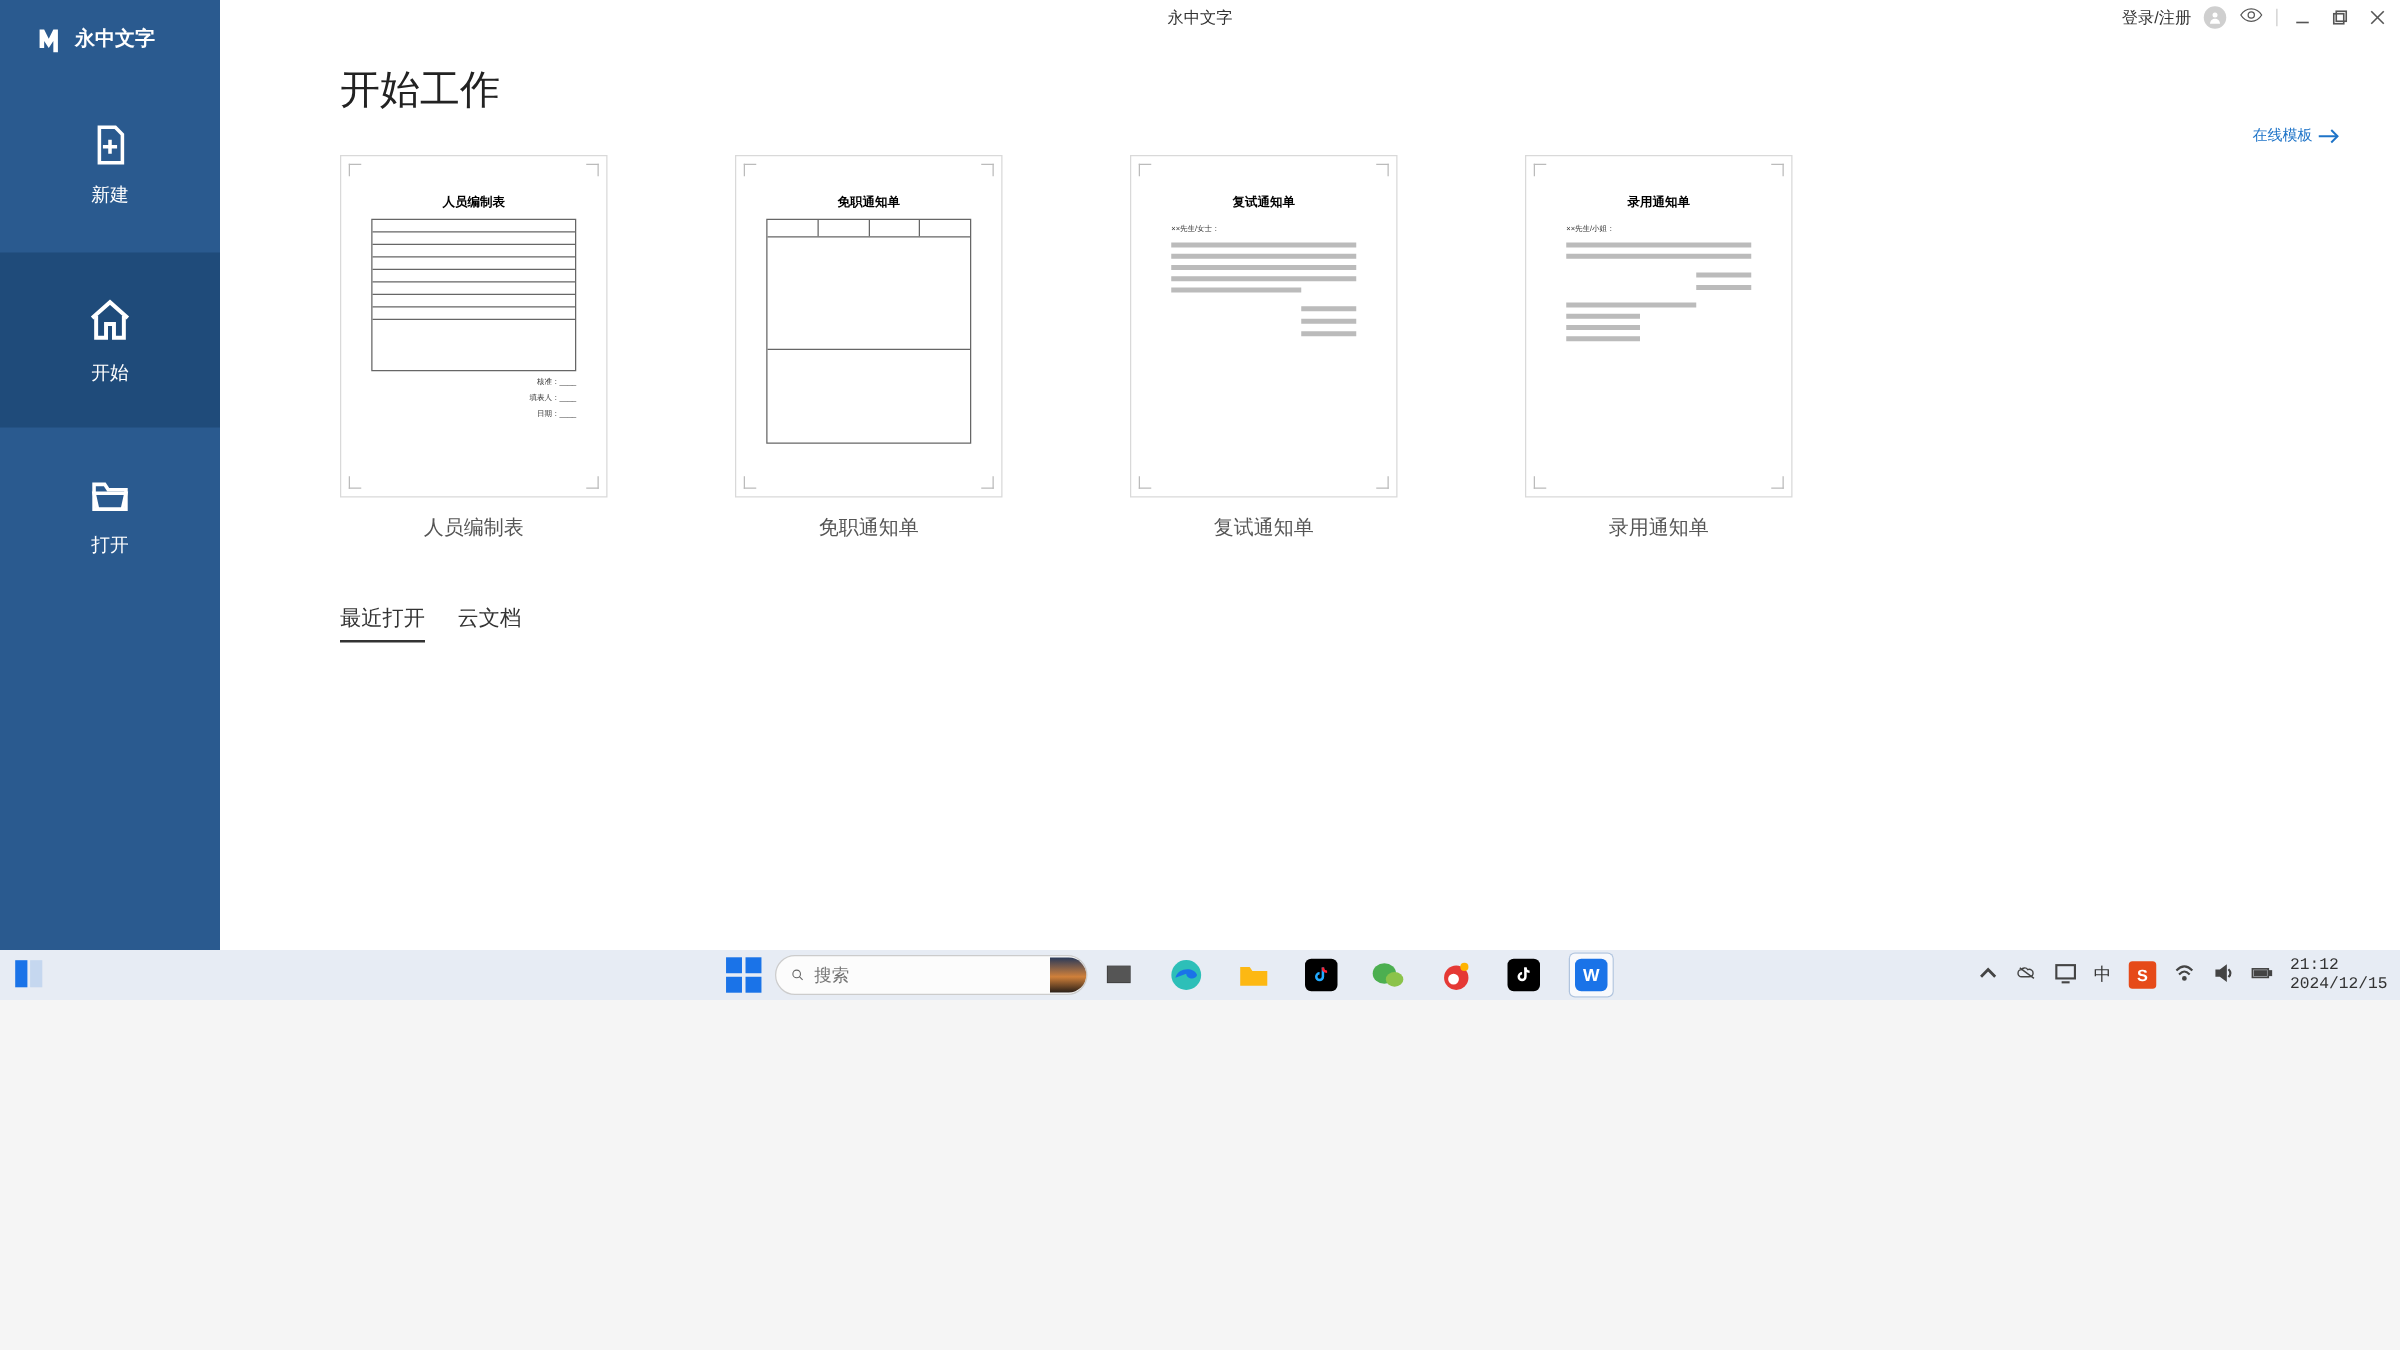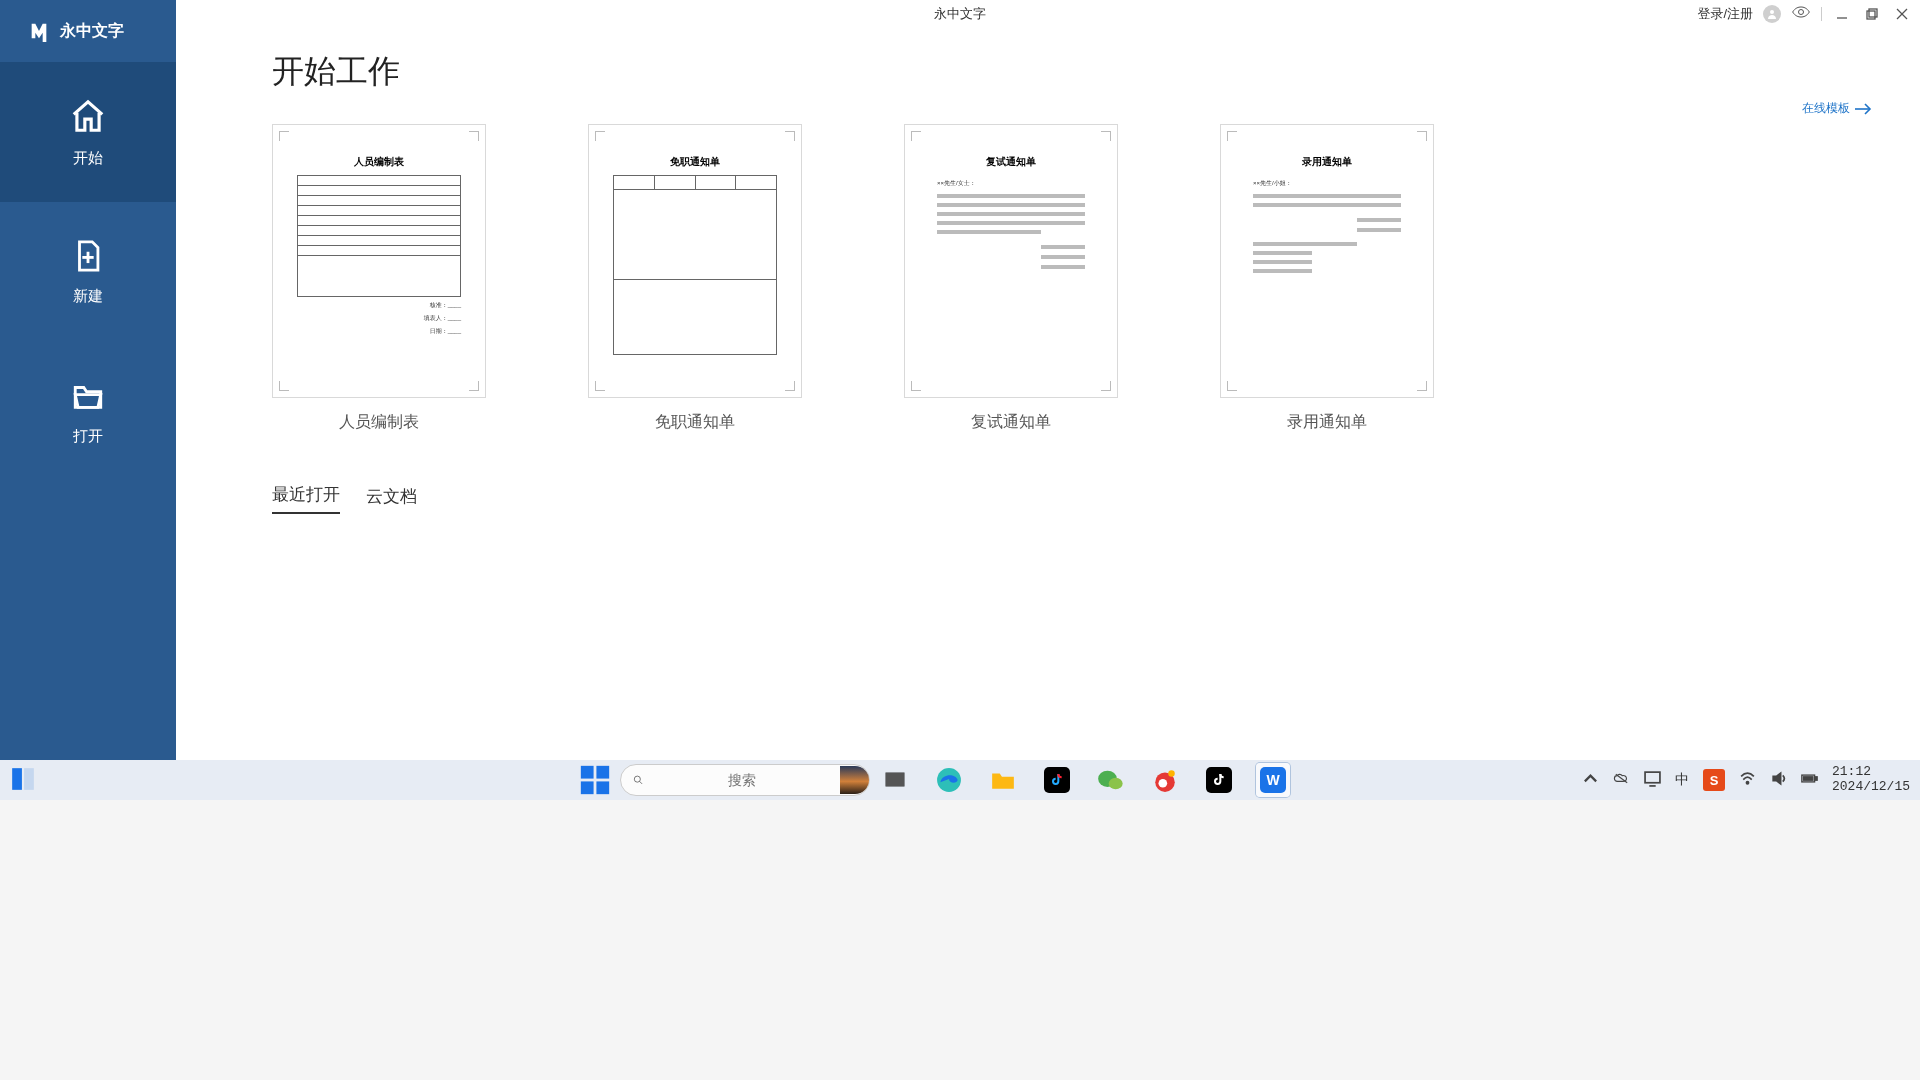--- a/index.html
+++ b/index.html
@@ -69,32 +69,32 @@
     .doc-preview.mianzhi .top-row span:last-child { border-right: none; }
 
     .doc-preview.fushi, .doc-preview.luyong { align-items: stretch; padding: 20px 22px; }
     .doc-preview.fushi .prev-title, .doc-preview.luyong .prev-title { text-align: center; margin-bottom: 10px; }
     .doc-preview .p-line { height: 4px; background: #bbb; margin-bottom: 5px; }
     .doc-preview .p-line.short { width: 70%; }
     .doc-preview .p-line.half { width: 40%; }
     .doc-preview .p-right { align-self: flex-end; width: 30%; height: 4px; background: #bbb; margin-top: 6px; }
     .doc-preview .greeting { font-size: 6px; color: #333; margin-bottom: 6px; }
 
-    .tabs-row { display: flex; gap: 26px; align-items: flex-end; }
+    .tabs-row { display: flex; gap: 26px; }
     .tab { font-size: 17px; color: #333; padding-bottom: 6px; cursor: pointer; }
     .tab.active { border-bottom: 2px solid #333; }
 
     
     .taskbar { font-size: 13px; color: #333; }
     .tb-left { position: absolute; left: 10px; top: 6px; }
     .tb-left svg { width: 26px; height: 26px; }
     .tb-center { position: absolute; left: 578px; display: flex; align-items: center; gap: 8px; }
     .search-box { width: 250px; height: 32px; background: #fcfcfc; border: 1px solid #ccc; border-radius: 16px; display: flex; align-items: center; padding: 0 12px; gap: 8px; }
     .search-box svg { width: 16px; height: 16px; stroke: #666; fill: none; stroke-width: 2; }
-    .search-box input { border: none; background: transparent; outline: none; font-size: 14px; color: #a16207; flex: 1; text-align: center; }
+    .search-box input { border: none; background: transparent; outline: none; font-size: 14px; color: #a16207; flex: 1; }
     .search-box .sunset { width: 44px; height: 28px; border-radius: 0 14px 14px 0; margin-right: -12px; background: linear-gradient(#2a3a5a, #d0803a 55%, #2b2018); }
     .tb-icon { width: 34px; height: 34px; display: flex; align-items: center; justify-content: center; border-radius: 4px; cursor: pointer; }
     .tb-icon.active { background: rgba(255,255,255,0.7); box-shadow: 0 0 0 1px #b0c4de; }
     .tb-icon-box { width: 26px; height: 26px; border-radius: 5px; display: flex; align-items: center; justify-content: center; font-size: 14px; font-weight: bold; color: #fff; }
     .tb-icons-row { display: flex; align-items: center; gap: 20px; }
 
     .tb-right { position: absolute; right: 10px; display: flex; align-items: center; gap: 14px; }
     .tray-icon svg { width: 17px; height: 17px; stroke: #444; fill: none; stroke-width: 1.6; }
     .clock { text-align: left; line-height: 1.15; font-size: 13px; font-family: Liberation Mono, monospace; }
     .sogou-box { width: 22px; height: 22px; background: #e64a19; border-radius: 3px; color: #fff; display: flex; align-items: center; justify-content: center; font-size: 13px; font-weight: bold; }
@@ -143,34 +143,34 @@
 
   <div class="sidebar">
     <div class="brand">
       <span class="brand-logo">
         <svg viewBox="0 0 24 24">
             <path d="M4 4v16h4V14l4 6 4-6v10h4V4h-4l-4 8-4-8H4z" fill="#fff"></path>
           </svg>
       </span>
       <span class="brand-name">永中文字</span>
     </div>
-    <div class="nav-item active">
-      <svg viewBox="0 0 24 24">
-          <path d="M3 11l9-8 9 8"></path>
-          <path d="M5 10v11h5v-7h4v7h5V10"></path>
-        </svg>
-      <span class="label">开始</span>
-    </div>
     <div class="nav-item new">
       <svg viewBox="0 0 24 24">
           <path d="M6 2h9l4 4v16H6z"></path>
           <line x1="12" y1="9" x2="12" y2="17"></line>
           <line x1="8" y1="13" x2="16" y2="13"></line>
         </svg>
       <span class="label">新建</span>
+    </div>
+    <div class="nav-item active">
+      <svg viewBox="0 0 24 24">
+          <path d="M3 11l9-8 9 8"></path>
+          <path d="M5 10v11h5v-7h4v7h5V10"></path>
+        </svg>
+      <span class="label">开始</span>
     </div>
     <div class="nav-item open">
       <svg viewBox="0 0 24 24">
           <path d="M3 6h6l2 3h10v11H3z"></path>
           <path d="M3 11h18l-2 9H5z"></path>
         </svg>
       <span class="label">打开</span>
     </div>
   </div>
 

